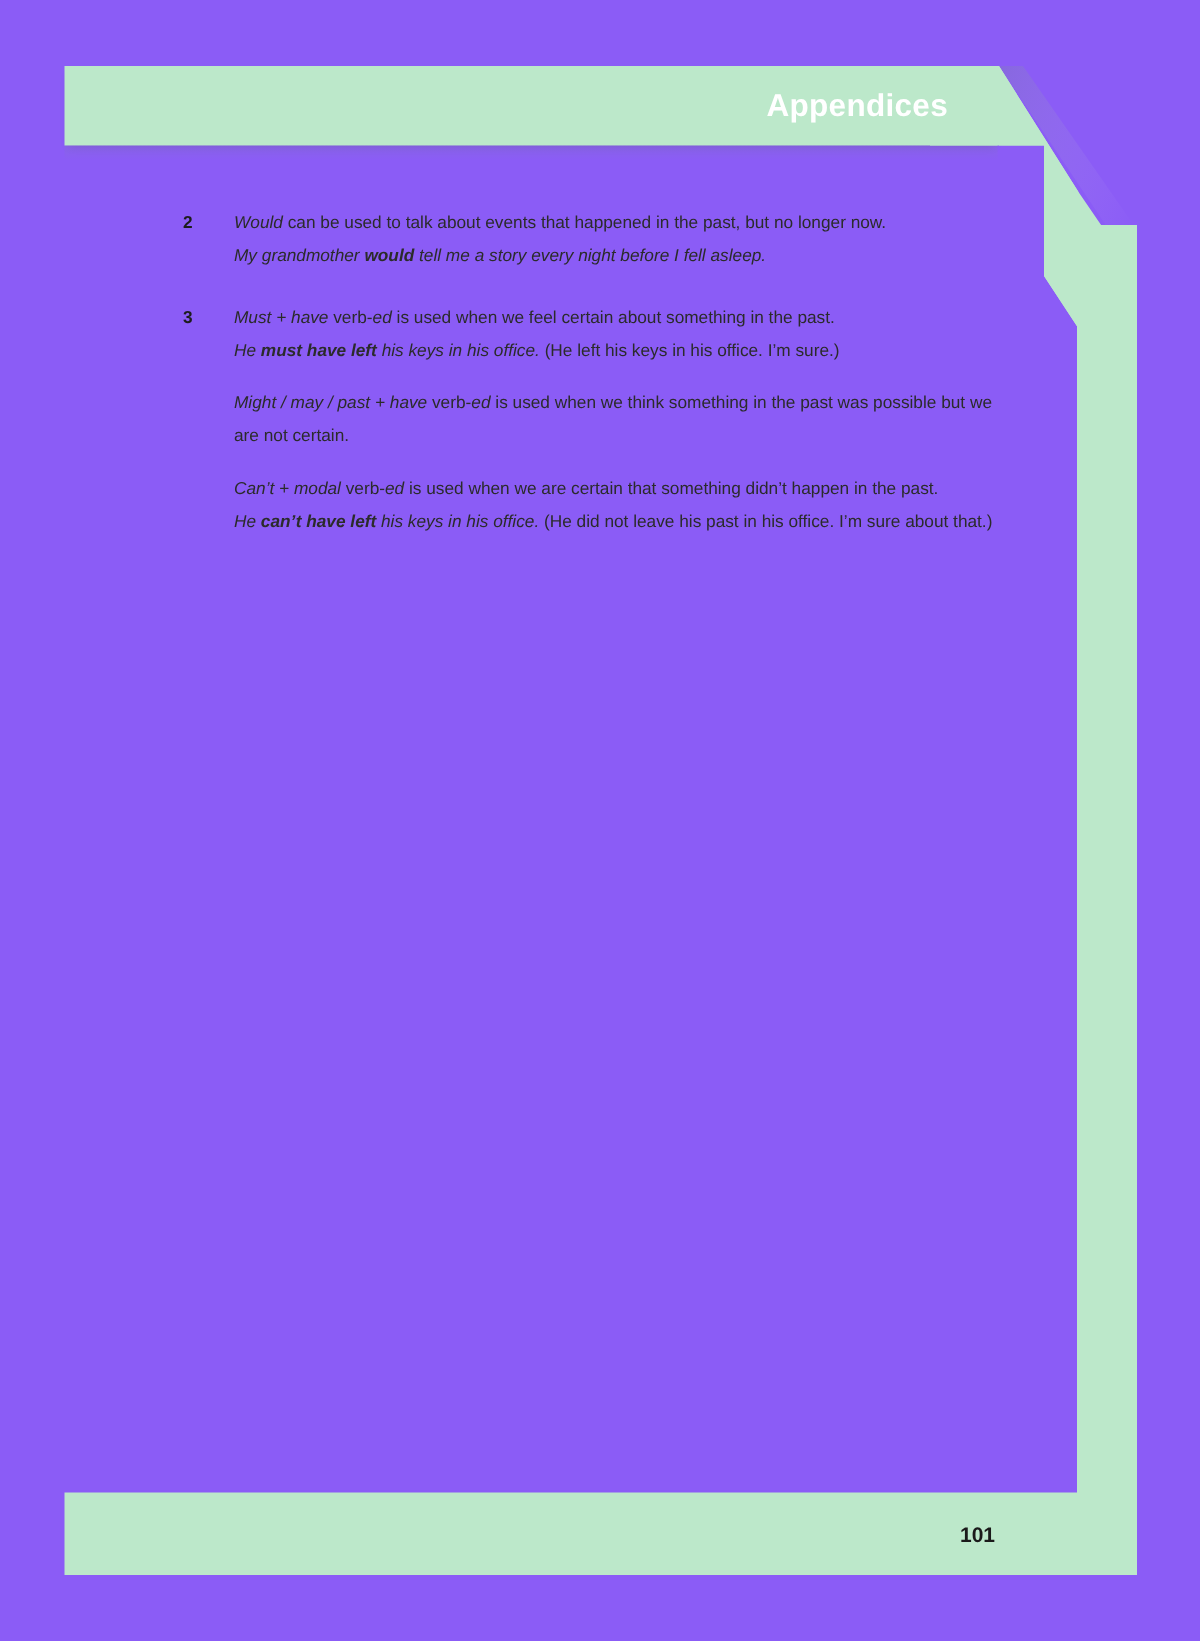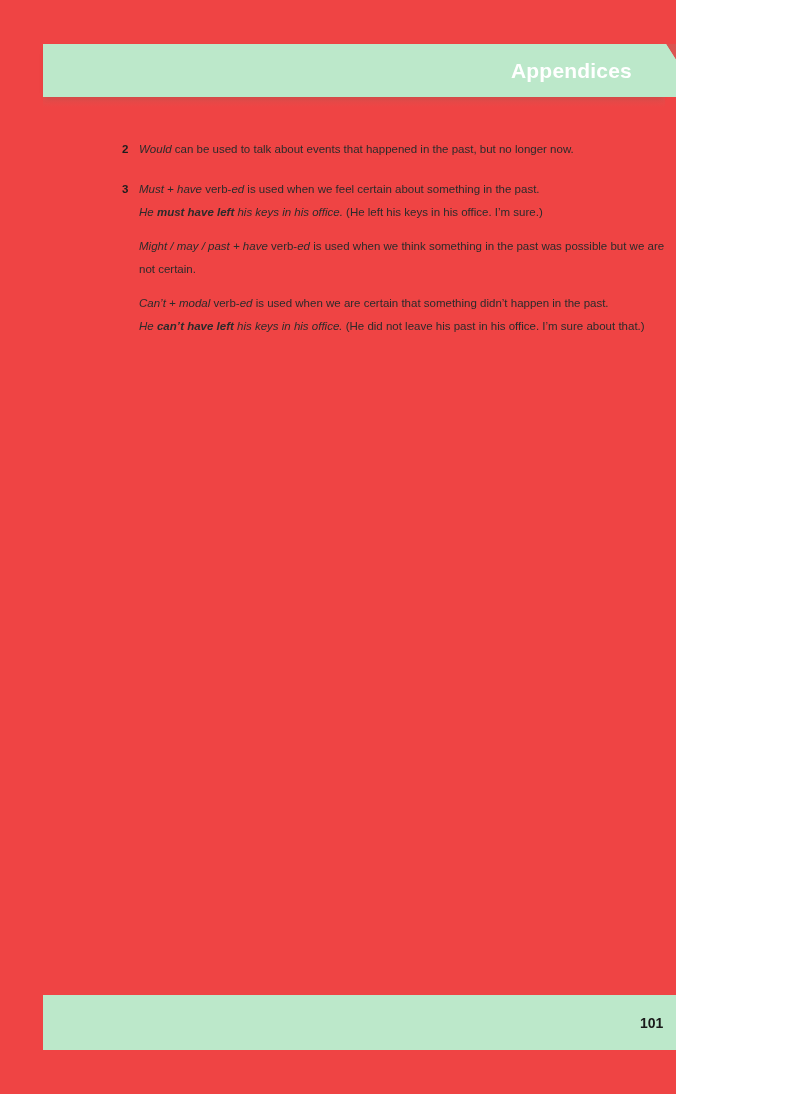--- a/index.html
+++ b/index.html
@@ -4,23 +4,23 @@
 <title>Appendices — Page 101</title>
 <style>
   html, body {
     margin: 0;
     padding: 0;
     background: #ffffff;
   }
 
   #page {
     position: relative;
-    width: 676px;
+    width: 800px;
     height: 1094px;
-    background: #ef4444;
+    background: #8b5cf6;
     overflow: hidden;
     font-family: "Liberation Sans", sans-serif;
     color: #2b2b2b;
   }
 
   
 
   .frame-layer {
     position: absolute;
     inset: 0;
@@ -120,20 +120,21 @@
   }
 
   .item-body {
     flex: 1 1 auto;
   }
 
   .line {
     font-size: 11.5px;
     line-height: 1.95;
     color: #2b2b2b;
+    margin-left: 17px;
   }
 
   .line.spaced-top {
     margin-top: 12px;
   }
 
   .it { font-style: italic; }
   .bi { font-style: italic; font-weight: bold; }
 
   
@@ -184,20 +185,21 @@
 
   <div class="header-title">
     <span>Appendices</span>
   </div>
 
   <div class="content" id="content-root">
       <div class="item">
         <div class="item-number">2</div>
         <div class="item-body">
           <div class="line"><span class="it">Would</span><span> can be used to talk about events that happened in the past, but no longer now.</span></div>
+          <div class="line"><span class="it">My grandmother </span><span class="bi">would</span><span class="it"> tell me a story every night before I fell asleep.</span></div>
         </div>
       </div>
       <div class="item">
         <div class="item-number">3</div>
         <div class="item-body">
           <div class="line"><span class="it">Must + have</span><span> verb-</span><span class="it">ed</span><span> is used when we feel certain about something in the past.</span></div>
           <div class="line"><span class="it">He </span><span class="bi">must have left</span><span class="it"> his keys in his office.</span><span> (He left his keys in his office. I’m sure.)</span></div>
           <div class="line spaced-top"><span class="it">Might / may / past + have</span><span> verb-</span><span class="it">ed</span><span> is used when we think something in the past was possible but we are not certain.</span></div>
           <div class="line spaced-top"><span class="it">Can’t + modal</span><span> verb-</span><span class="it">ed</span><span> is used when we are certain that something didn’t happen in the past.</span></div>
           <div class="line"><span class="it">He </span><span class="bi">can’t have left</span><span class="it"> his keys in his office.</span><span> (He did not leave his past in his office. I’m sure about that.)</span></div>

